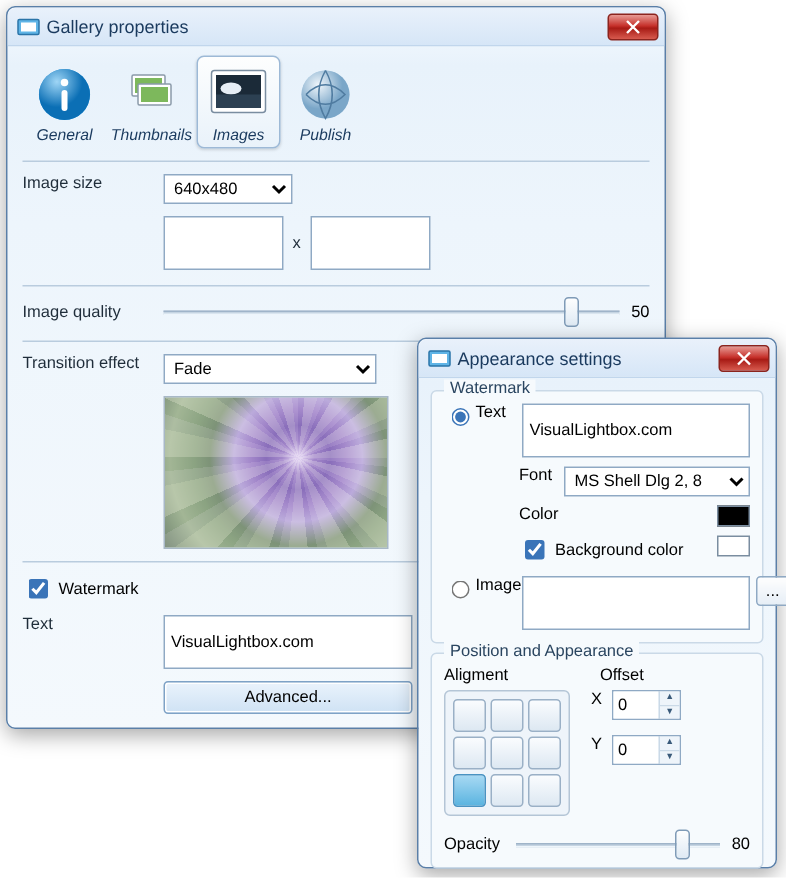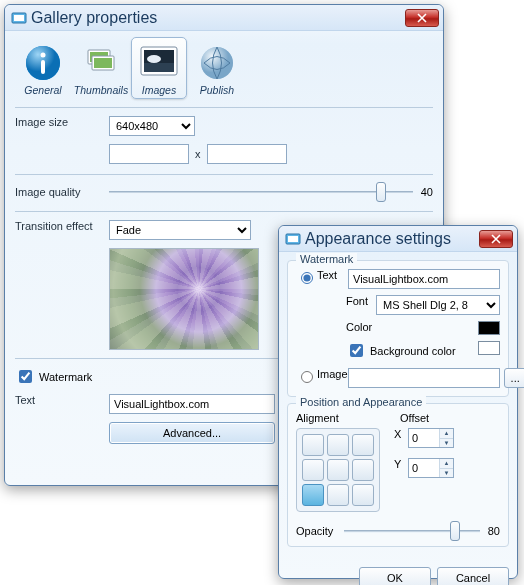--- a/index.html
+++ b/index.html
@@ -1,34 +1,34 @@
 <!DOCTYPE html>
 <html><head>
 <meta charset="utf-8">
 <style>
   * { box-sizing: border-box; }
   body { margin: 0; font-family: "Segoe UI", Tahoma, sans-serif; font-size: 11px; color: #000; background: #fff; width: 524px; height: 585px; position: relative; overflow: hidden; }
   .window { position: absolute; background: linear-gradient(#f7fbff, #e8f2fb 8%, #edf5fc 30%, #f4f9fd); border: 1px solid #5a7fa8; border-radius: 6px; box-shadow: 0 4px 14px rgba(0,0,0,0.35); }
   .titlebar { display: flex; align-items: center; height: 26px; padding: 0 4px 0 6px; background: linear-gradient(#e9f1fb,#d6e6f7); border-bottom: 1px solid #c1d6ec; border-radius: 6px 6px 0 0; }
   .titlebar .icon { width:16px; height:16px; margin-right:4px; display:flex; align-items:center; justify-content:center; }
-  .titlebar .title { flex:1; font-size: 16px; color:#1a3a5e; }
+  .titlebar .title { flex:1; font-size: 12px; color:#1a3a5e; }
   .closebtn { width:34px; height:18px; border-radius:3px; background: linear-gradient(#e79a94,#c6312b 45%,#a81b15 55%,#d75a4e); border:1px solid #8b241e; display:flex; align-items:center; justify-content:center; color:#fff; font-weight:bold; font-size:10px; }
   .closebtn svg { width:10px; height:10px; }
   .body { padding: 6px 10px 10px 10px; }
   .tabs { display:flex; gap:2px; padding-bottom:4px; }
   .tab { width:56px; height:62px; display:flex; flex-direction:column; align-items:center; justify-content:flex-end; gap:2px; padding:4px 2px 2px 2px; border:1px solid transparent; border-radius:5px;font-style:italic; }
   .tab.active { border:1px solid #9db9d6; background:linear-gradient(#fdfefe,#e9f2fa); box-shadow:0 1px 2px rgba(0,0,0,0.15);}
   .tab span { font-size:10.5px; color:#1a3a5e; }
   .tab-icon { width:40px; height:38px; display:flex; align-items:center; justify-content:center; }
   .hr { height:1px; background:#b9ccde; margin:4px 0 8px 0; }
   .row { display:flex; margin-bottom:8px; }
   .lbl { width:94px; color:#1f2d3a; }
   select, input[type=text], .numbox { font: inherit; }
   select { height:20px; border:1px solid #8fa9c4; background:#fff; padding:0 2px; }
-  input[type=text] { height:20px; border:1px solid #8fa9c4; background:#fff; padding:0 4px; }
+  input[type=text] { height:36px; border:1px solid #8fa9c4; background:#fff; padding:0 4px; }
   .sizerow { display:flex; align-items:center; margin-left:94px; gap:6px; margin-bottom:10px; }
   .sizerow input { width:80px; }
   .x { color:#1f2d3a; }
   .slider-row { display:flex; align-items:center; margin-bottom:10px; }
   .slider { flex:1; height:18px; position:relative; margin-right:8px; }
   .slider-track { position:absolute; left:0; right:0; top:8px; height:3px; background:#c5d4e2; border-top:1px solid #9fb4c9; border-bottom:1px solid #eef5fb; }
   .slider-thumb { position:absolute; top:-1px; width:10px; height:20px; background:linear-gradient(#fdfefe,#dfeaf4); border:1px solid #7f9bb7; border-radius:3px; }
   .preview { width:150px; height:102px; border:1px solid #a8b8c7; margin-left:94px; margin-bottom:8px; background: radial-gradient(circle at 60% 40%, #d4c4e8 2%, #8c72b4 10%, #6a529c 20%, #8c72b4 30%, #a99acb 40%, #5b7e3c 55%, #6d924b 65%, #8aa867 80%, #4d6f32); position:relative; overflow:hidden; }
   .preview::before { content:""; position:absolute; inset:0; background: repeating-conic-gradient(from 12deg at 60% 40%, #c8b4e0 0deg 6deg, #9a7ec5 6deg 12deg, #6a529c 12deg 18deg, #c8b4e0 18deg 24deg); mix-blend-mode:screen; opacity:0.5; }
   .chk { display:flex; align-items:center; gap:4px; margin-bottom:8px;}
@@ -141,21 +141,21 @@
       <input type="text" value="" style="">
     </div>
     <div class="hr"></div>
 
     <div class="slider-row">
       <div class="lbl">Image quality</div>
       <div class="slider">
         <div class="slider-track"></div>
         <div class="slider-thumb" style="left:88%"></div>
       </div>
-      <span>40</span>
+      <span>50</span>
     </div>
     <div class="hr"></div>
 
     <div class="row">
       <div class="lbl">Transition effect</div>
       <select style="width:142px"><option>Fade</option></select>
     </div>
     <div class="preview"></div>
     <div class="hr"></div>
 

